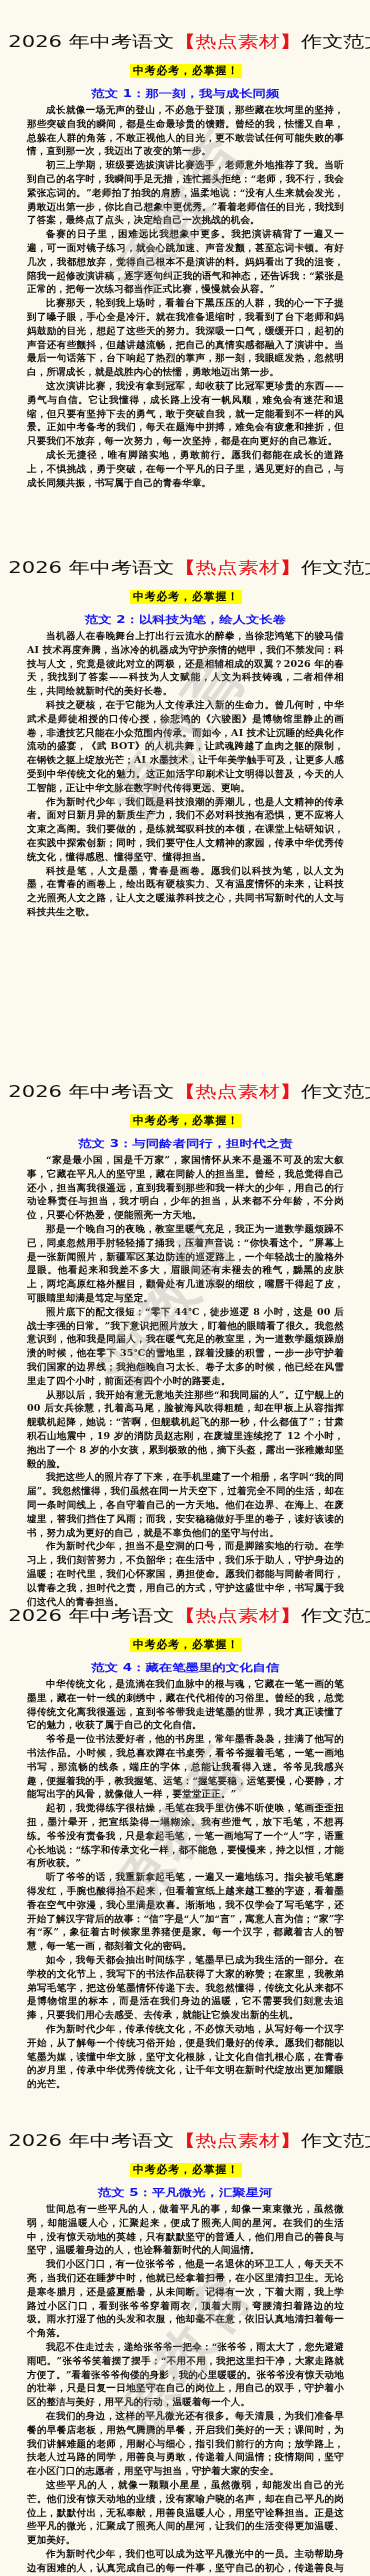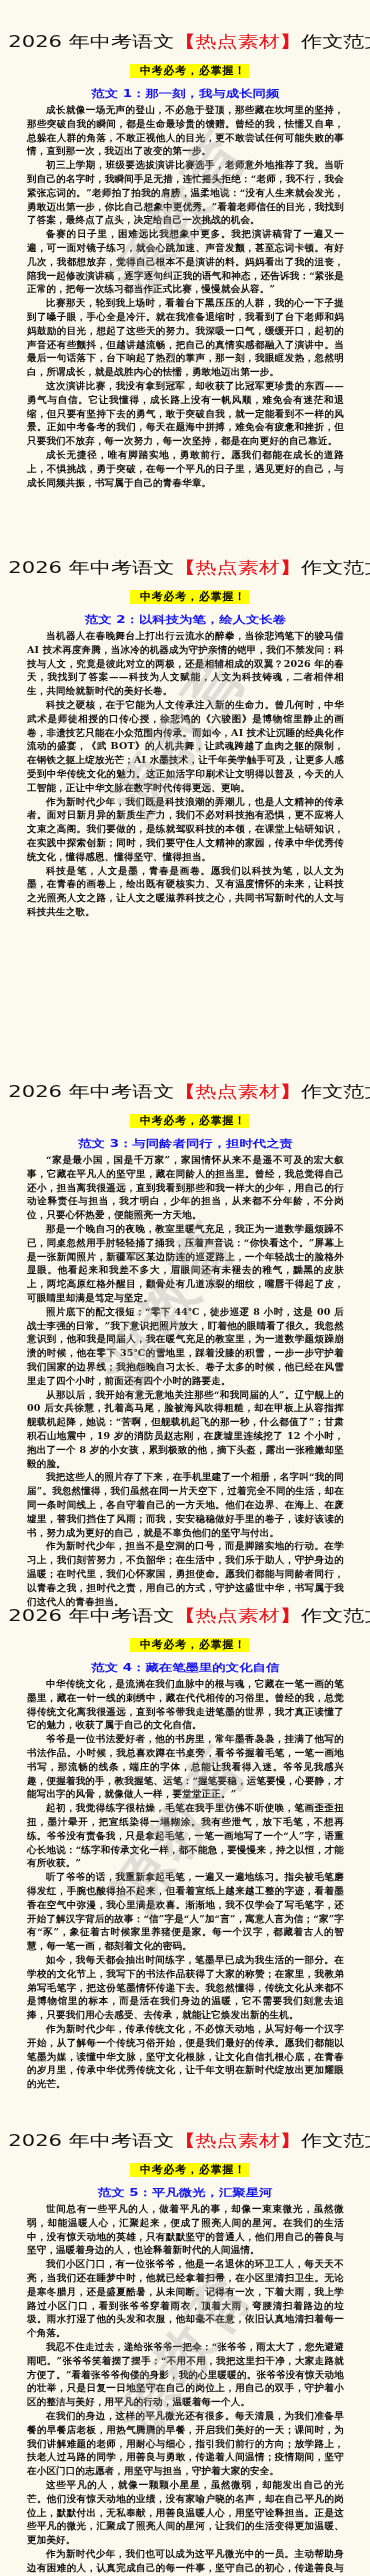--- a/index.html
+++ b/index.html
@@ -44,21 +44,20 @@
     width: 112px;
     height: 14.4px;
     background: #FFFF00;
     color: #000;
     text-align: center;
     font-family: "DejaVu Serif", "Liberation Serif", serif;
     font-weight: bold;
     font-size: 10.8px;
     line-height: 14.4px;
     letter-spacing: 1px;
-    padding-left: 7px;
   }
   .subtitle {
     position: absolute;
     top: 87px;
     left: 0;
     width: 371px;
     text-align: center;
     color: #1414F0;
     font-family: "DejaVu Sans", "Liberation Sans", sans-serif;
     font-weight: bold;

